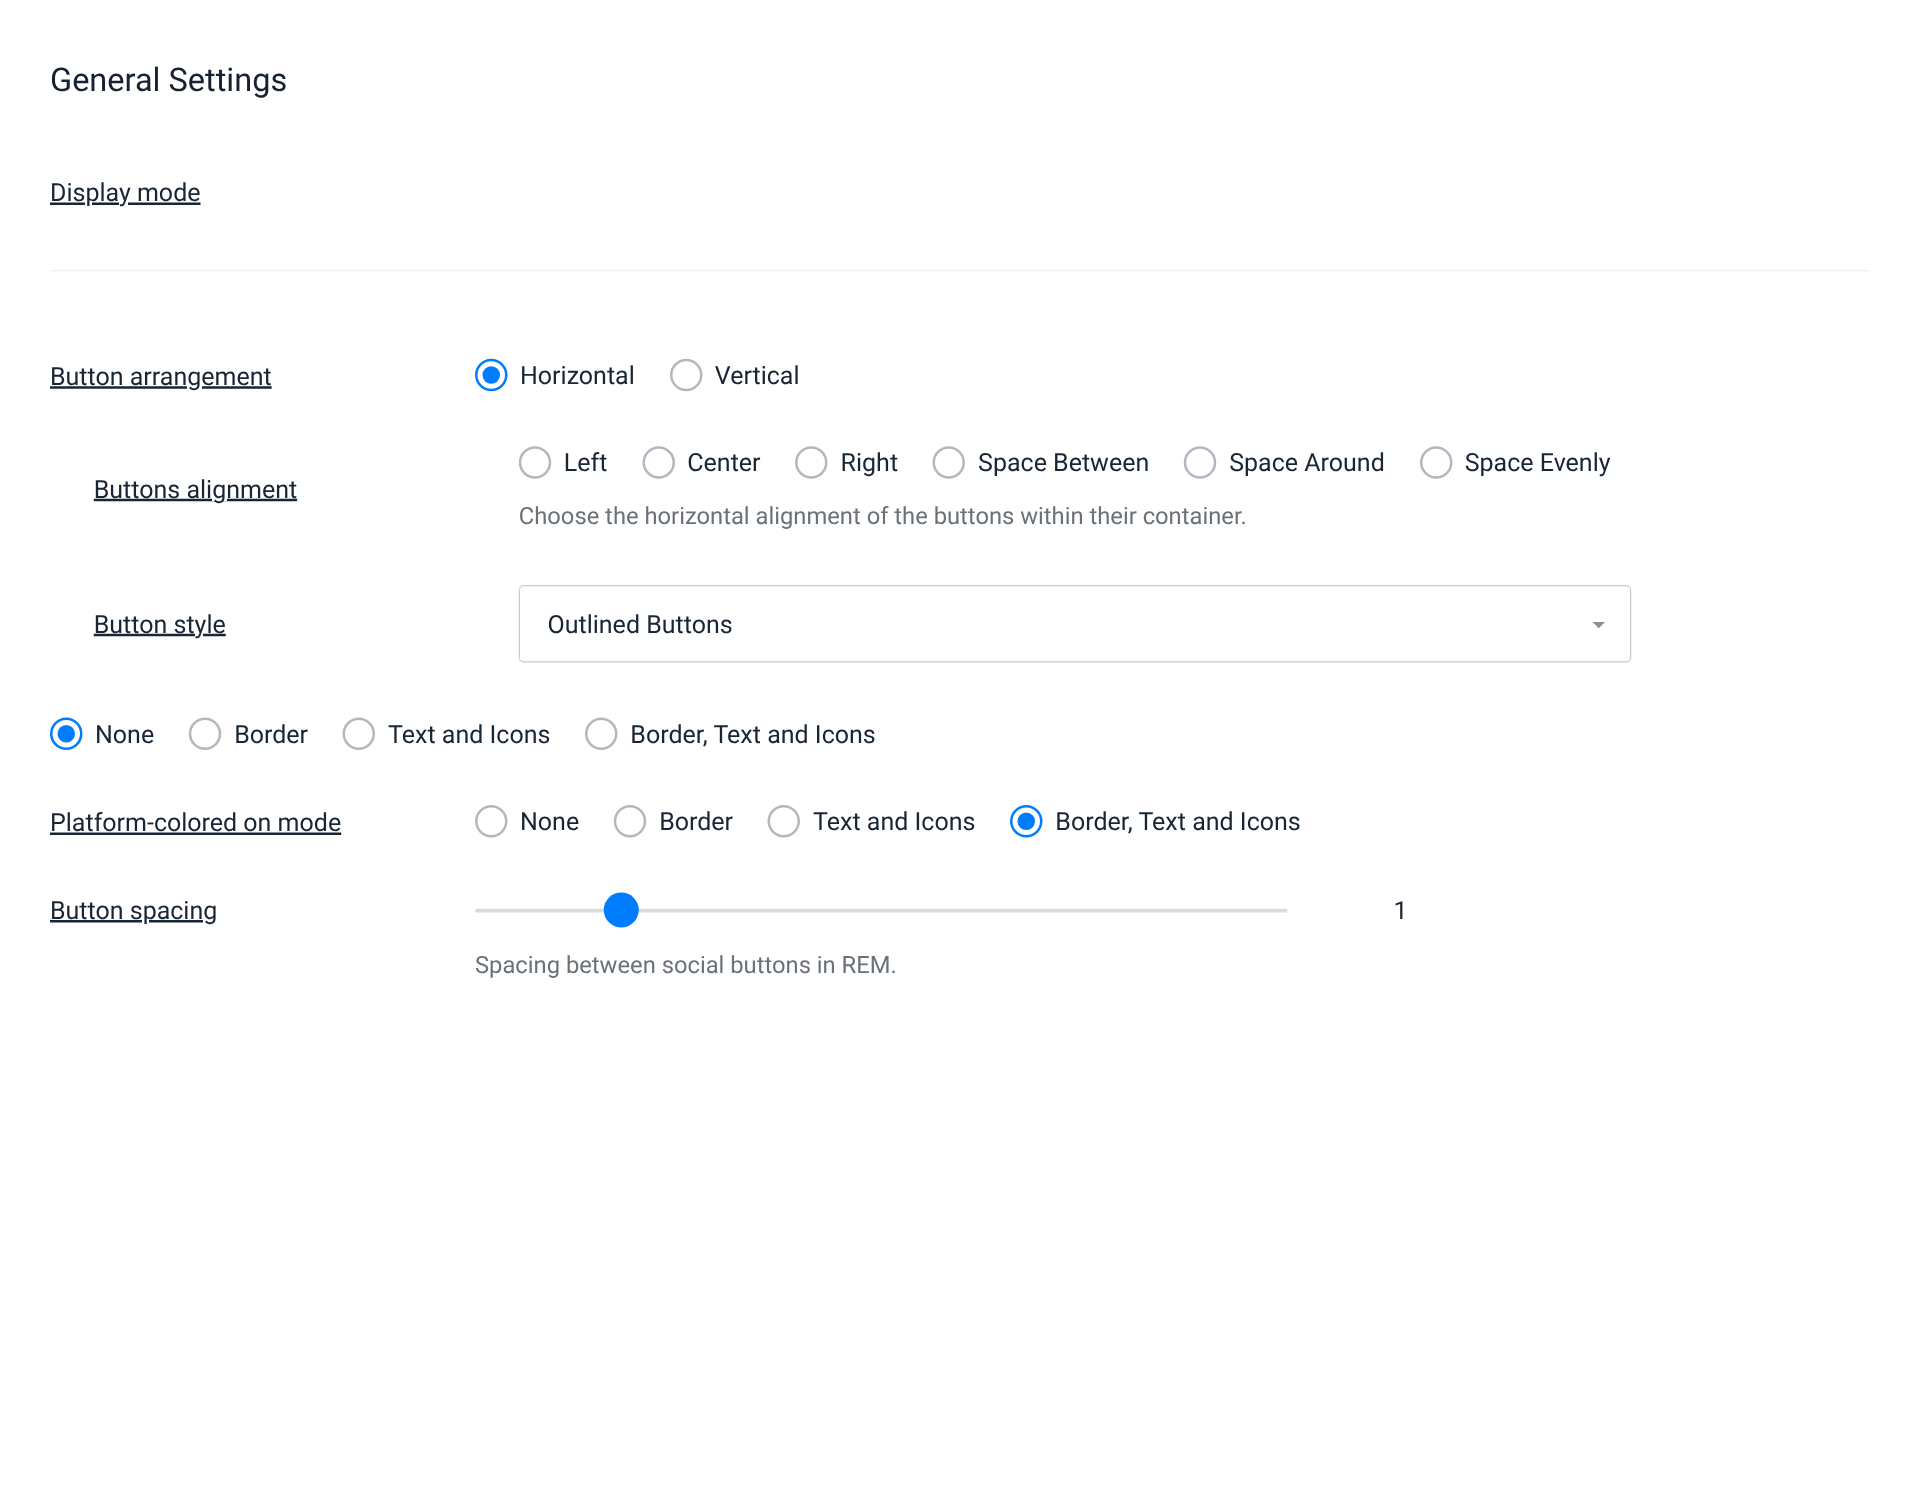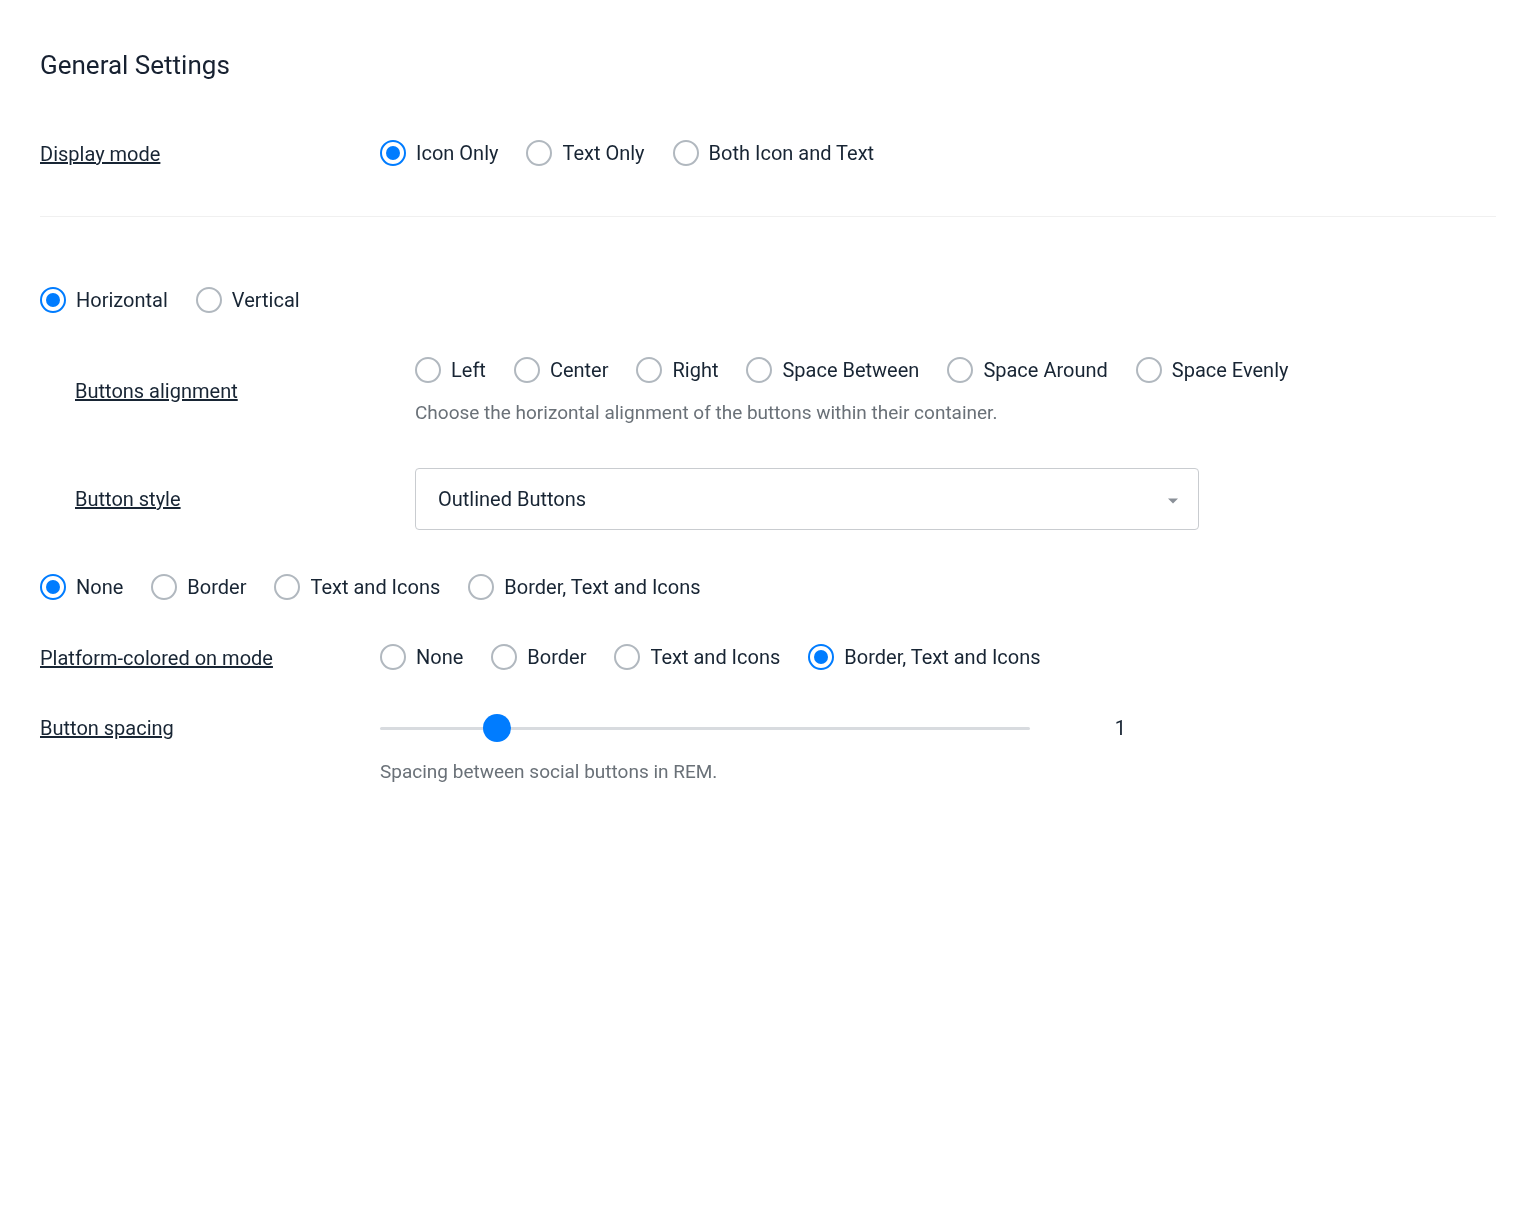--- a/index.html
+++ b/index.html
@@ -83,21 +83,21 @@
       color: #6a7178;
       font-size: 19px;
     }
     .divider {
       height: 1px;
       background: #f0f0f0;
       margin: 50px 0 70px 0;
     }
     .select-wrap {
       position: relative;
-      width: 784px;
+      width: 890px;
       max-width: 100%;
     }
     .select-box {
       width: 100%;
       height: 62px;
       border: 1px solid #c9ccd0;
       border-radius: 4px;
       background: #ffffff;
       padding: 0 44px 0 22px;
       font-size: 20px;
@@ -152,43 +152,26 @@
       margin-bottom: 30px;
     }
   </style>
 </head>
 <body>
 
 <h1 class="page-title">General Settings</h1>
 
 <div class="field-row">
   <div class="field-label">Display mode</div>
-  <div class="field-controls">
-    <div class="radio-group">
-      <label class="radio-option">
-        <span class="radio-circle checked">
-            <span class="radio-dot"></span>
-          </span>
-        <span class="radio-label">Icon Only</span>
-      </label>
-      <label class="radio-option">
-        <span class="radio-circle"></span>
-        <span class="radio-label">Text Only</span>
-      </label>
-      <label class="radio-option">
-        <span class="radio-circle"></span>
-        <span class="radio-label">Both Icon and Text</span>
-      </label>
-    </div>
-  </div>
 </div>
 
 <div class="divider"></div>
 
 <div class="field-row">
+  <div class="field-label">Button arrangement</div>
   <div class="field-controls">
     <div class="radio-group">
       <label class="radio-option">
         <span class="radio-circle checked">
             <span class="radio-dot"></span>
           </span>
         <span class="radio-label">Horizontal</span>
       </label>
       <label class="radio-option">
         <span class="radio-circle"></span>

